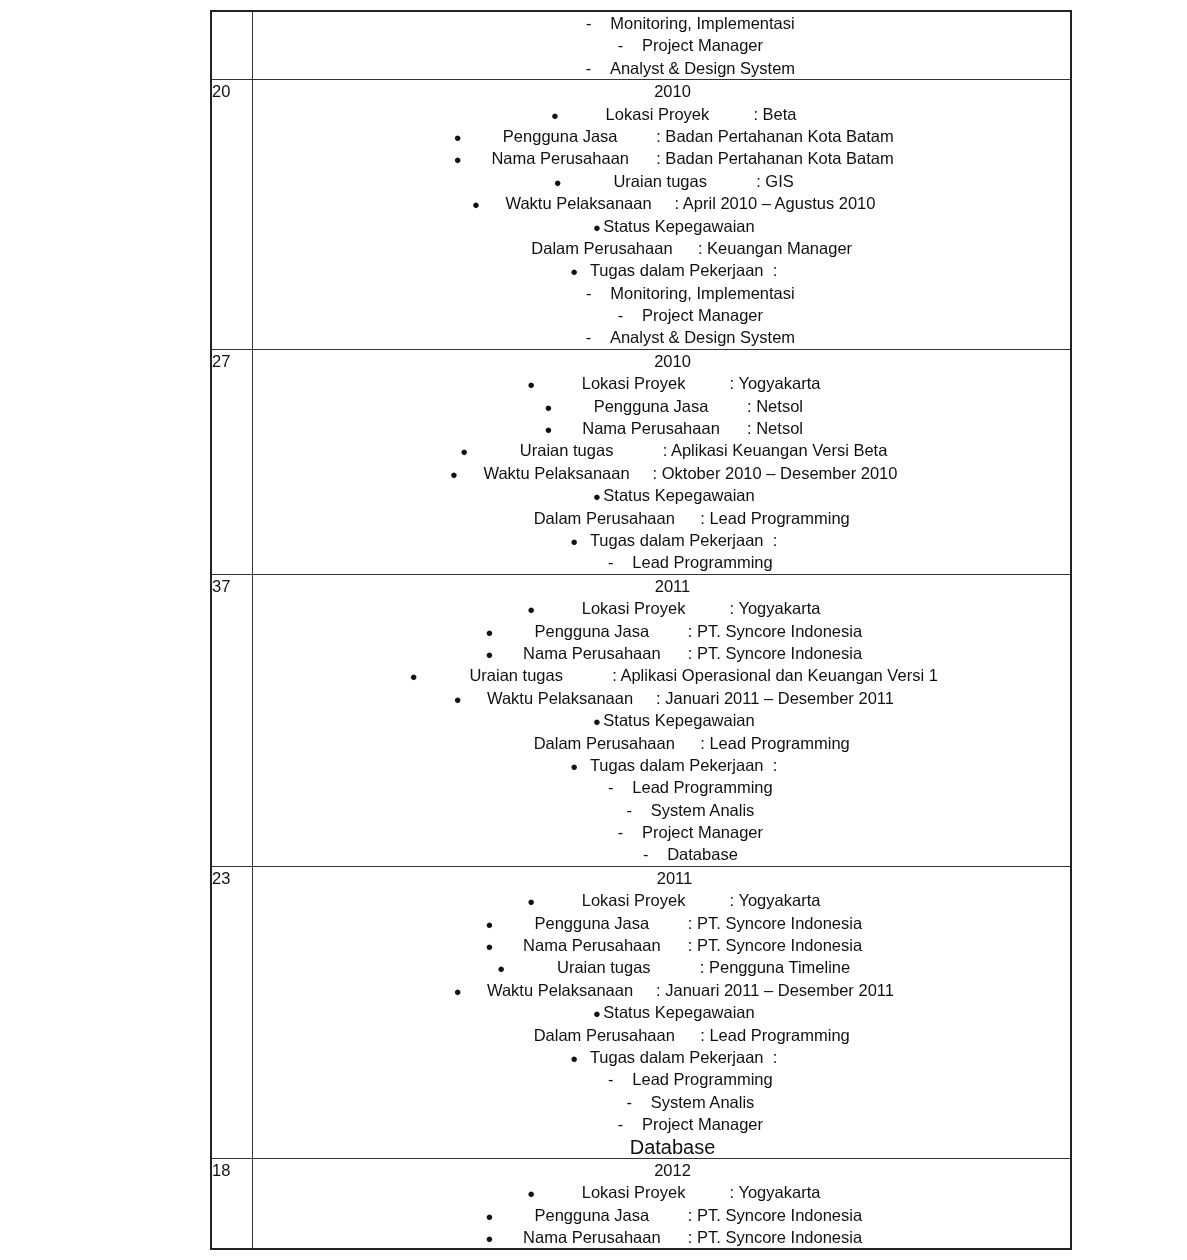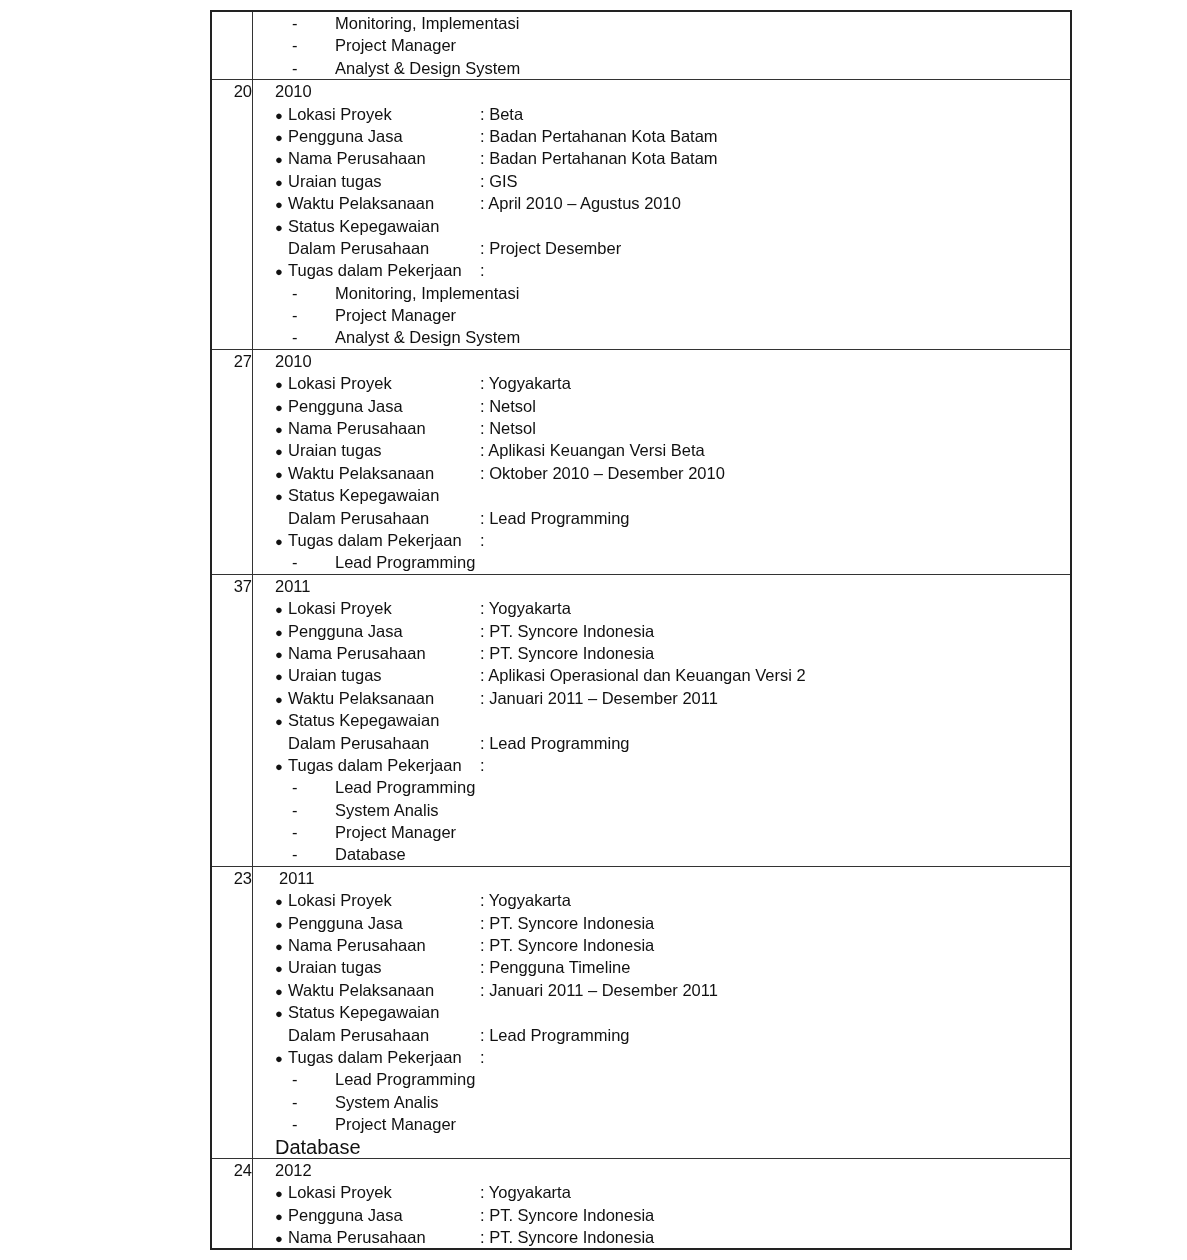--- a/index.html
+++ b/index.html
@@ -1,20 +1,20 @@
 <!DOCTYPE html>
 <html><head>
 <meta charset="utf-8">
 <style>
   html,body{margin:0;padding:0;background:#fff;}
   body{width:1187px;height:1260px;position:relative;overflow:hidden;font-family:"Liberation Sans",sans-serif;color:#111;}
   table.doc{position:absolute;left:210px;top:10px;width:862px;border-collapse:collapse;border:2px solid #222;}
   td{border:1.5px solid #333;vertical-align:top;padding:0;font-size:16.5px;line-height:22.4px;}
-  td.num{width:40px;text-align:right;}
-  td.body{padding-left:22px;}
+  td.num{width:40px;text-align:left;}
+  td.body{padding-left:22px;text-align:center;}
   .line{white-space:nowrap;height:22.4px;}
   .lbl{display:inline-block;width:192px;}
   .bullet{display:inline-block;width:13px;}
   .indent{display:inline-block;width:13px;}
   .dash{display:inline-block;width:47px;padding-left:4px;box-sizing:border-box;}
   .big{font-size:20px;line-height:22.4px;}
   .yr-off{padding-left:4px;}
 </style>
 </head>
 <body>
@@ -32,21 +32,21 @@
       <tr>
         <td class="num">20</td>
         <td class="body">
           <div class="line">2010</div>
           <div class="line"><span class="bullet" style="font-size: 13px;">●</span><span class="lbl">Lokasi Proyek</span><span>: Beta</span></div>
           <div class="line"><span class="bullet" style="font-size: 13px;">●</span><span class="lbl">Pengguna Jasa</span><span>: Badan Pertahanan Kota Batam</span></div>
           <div class="line"><span class="bullet" style="font-size: 13px;">●</span><span class="lbl">Nama Perusahaan</span><span>: Badan Pertahanan Kota Batam</span></div>
           <div class="line"><span class="bullet" style="font-size: 13px;">●</span><span class="lbl">Uraian tugas</span><span>: GIS</span></div>
           <div class="line"><span class="bullet" style="font-size: 13px;">●</span><span class="lbl">Waktu Pelaksanaan</span><span>: April 2010 – Agustus 2010</span></div>
           <div class="line"><span class="bullet" style="font-size: 13px;">●</span><span>Status Kepegawaian</span></div>
-          <div class="line"><span class="indent"></span><span class="lbl">Dalam Perusahaan</span><span>: Project Desember</span></div>
+          <div class="line"><span class="indent"></span><span class="lbl">Dalam Perusahaan</span><span>: Keuangan Manager</span></div>
           <div class="line"><span class="bullet" style="font-size: 13px;">●</span><span class="lbl">Tugas dalam Pekerjaan</span><span>:</span></div>
           <div class="line"><span class="indent"></span><span class="dash">-</span><span>Monitoring, Implementasi</span></div>
           <div class="line"><span class="indent"></span><span class="dash">-</span><span>Project Manager</span></div>
           <div class="line"><span class="indent"></span><span class="dash">-</span><span>Analyst &amp; Design System</span></div>
         </td>
       </tr>
       <tr>
         <td class="num">27</td>
         <td class="body">
           <div class="line">2010</div>
@@ -61,21 +61,21 @@
           <div class="line"><span class="indent"></span><span class="dash">-</span><span>Lead Programming</span></div>
         </td>
       </tr>
       <tr>
         <td class="num">37</td>
         <td class="body">
           <div class="line">2011</div>
           <div class="line"><span class="bullet" style="font-size: 13px;">●</span><span class="lbl">Lokasi Proyek</span><span>: Yogyakarta</span></div>
           <div class="line"><span class="bullet" style="font-size: 13px;">●</span><span class="lbl">Pengguna Jasa</span><span>: PT. Syncore Indonesia</span></div>
           <div class="line"><span class="bullet" style="font-size: 13px;">●</span><span class="lbl">Nama Perusahaan</span><span>: PT. Syncore Indonesia</span></div>
-          <div class="line"><span class="bullet" style="font-size: 13px;">●</span><span class="lbl">Uraian tugas</span><span>: Aplikasi Operasional dan Keuangan Versi 2</span></div>
+          <div class="line"><span class="bullet" style="font-size: 13px;">●</span><span class="lbl">Uraian tugas</span><span>: Aplikasi Operasional dan Keuangan Versi 1</span></div>
           <div class="line"><span class="bullet" style="font-size: 13px;">●</span><span class="lbl">Waktu Pelaksanaan</span><span>: Januari 2011 – Desember 2011</span></div>
           <div class="line"><span class="bullet" style="font-size: 13px;">●</span><span>Status Kepegawaian</span></div>
           <div class="line"><span class="indent"></span><span class="lbl">Dalam Perusahaan</span><span>: Lead Programming</span></div>
           <div class="line"><span class="bullet" style="font-size: 13px;">●</span><span class="lbl">Tugas dalam Pekerjaan</span><span>:</span></div>
           <div class="line"><span class="indent"></span><span class="dash">-</span><span>Lead Programming</span></div>
           <div class="line"><span class="indent"></span><span class="dash">-</span><span>System Analis</span></div>
           <div class="line"><span class="indent"></span><span class="dash">-</span><span>Project Manager</span></div>
           <div class="line"><span class="indent"></span><span class="dash">-</span><span>Database</span></div>
         </td>
       </tr>
@@ -91,21 +91,21 @@
           <div class="line"><span class="bullet" style="font-size: 13px;">●</span><span>Status Kepegawaian</span></div>
           <div class="line"><span class="indent"></span><span class="lbl">Dalam Perusahaan</span><span>: Lead Programming</span></div>
           <div class="line"><span class="bullet" style="font-size: 13px;">●</span><span class="lbl">Tugas dalam Pekerjaan</span><span>:</span></div>
           <div class="line"><span class="indent"></span><span class="dash">-</span><span>Lead Programming</span></div>
           <div class="line"><span class="indent"></span><span class="dash">-</span><span>System Analis</span></div>
           <div class="line"><span class="indent"></span><span class="dash">-</span><span>Project Manager</span></div>
           <div class="line big">Database</div>
         </td>
       </tr>
       <tr>
-        <td class="num">24</td>
+        <td class="num">18</td>
         <td class="body">
           <div class="line">2012</div>
           <div class="line"><span class="bullet" style="font-size: 13px;">●</span><span class="lbl">Lokasi Proyek</span><span>: Yogyakarta</span></div>
           <div class="line"><span class="bullet" style="font-size: 13px;">●</span><span class="lbl">Pengguna Jasa</span><span>: PT. Syncore Indonesia</span></div>
           <div class="line"><span class="bullet" style="font-size: 13px;">●</span><span class="lbl">Nama Perusahaan</span><span>: PT. Syncore Indonesia</span></div>
         </td>
       </tr>
     </tbody>
 </table>
 

